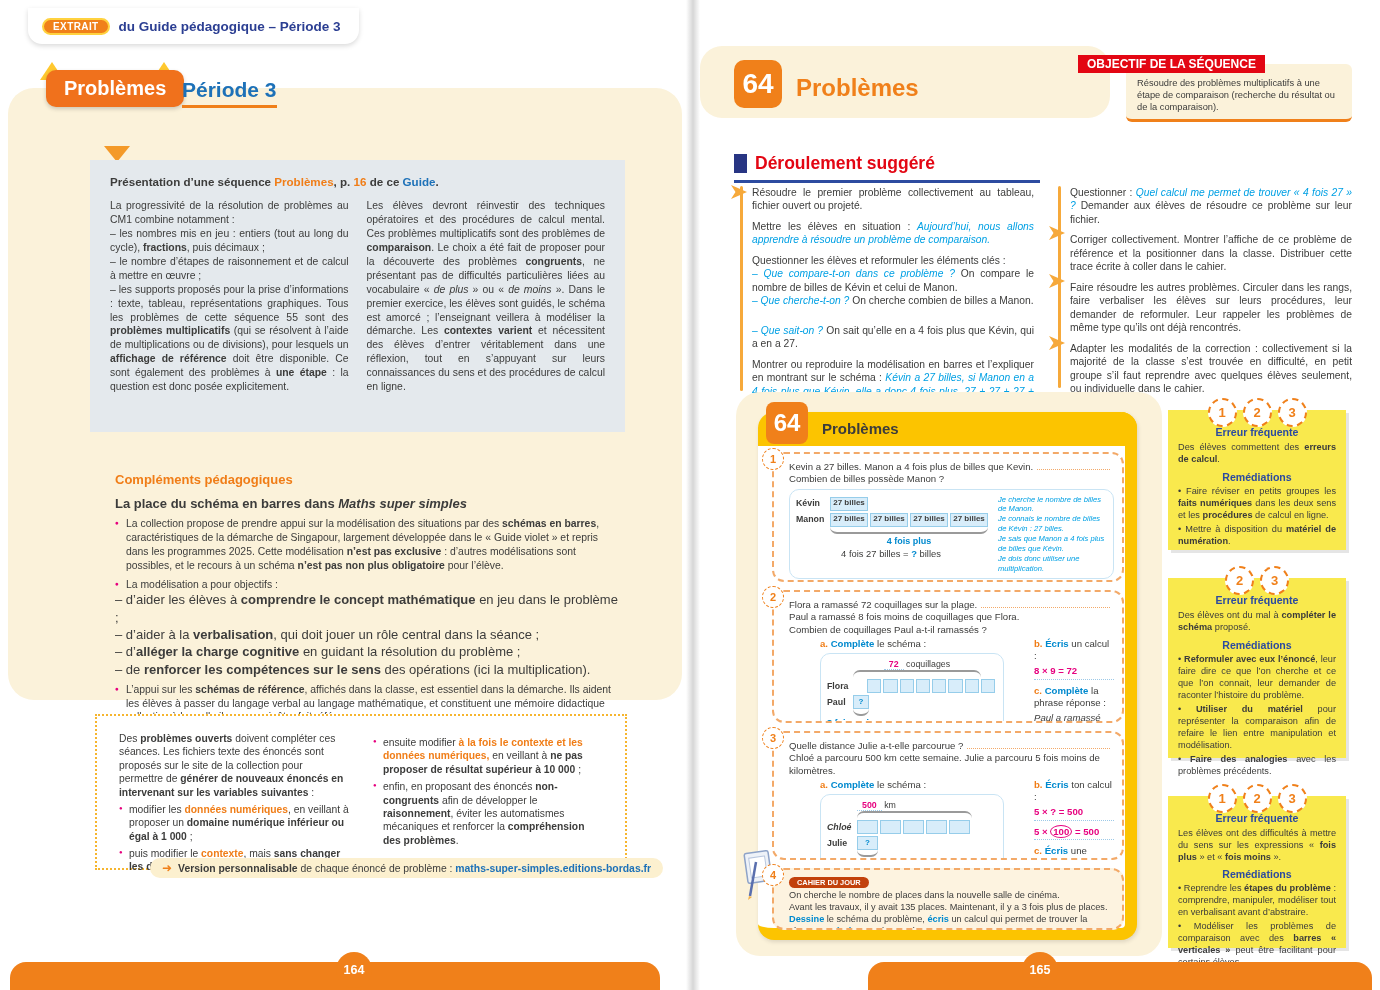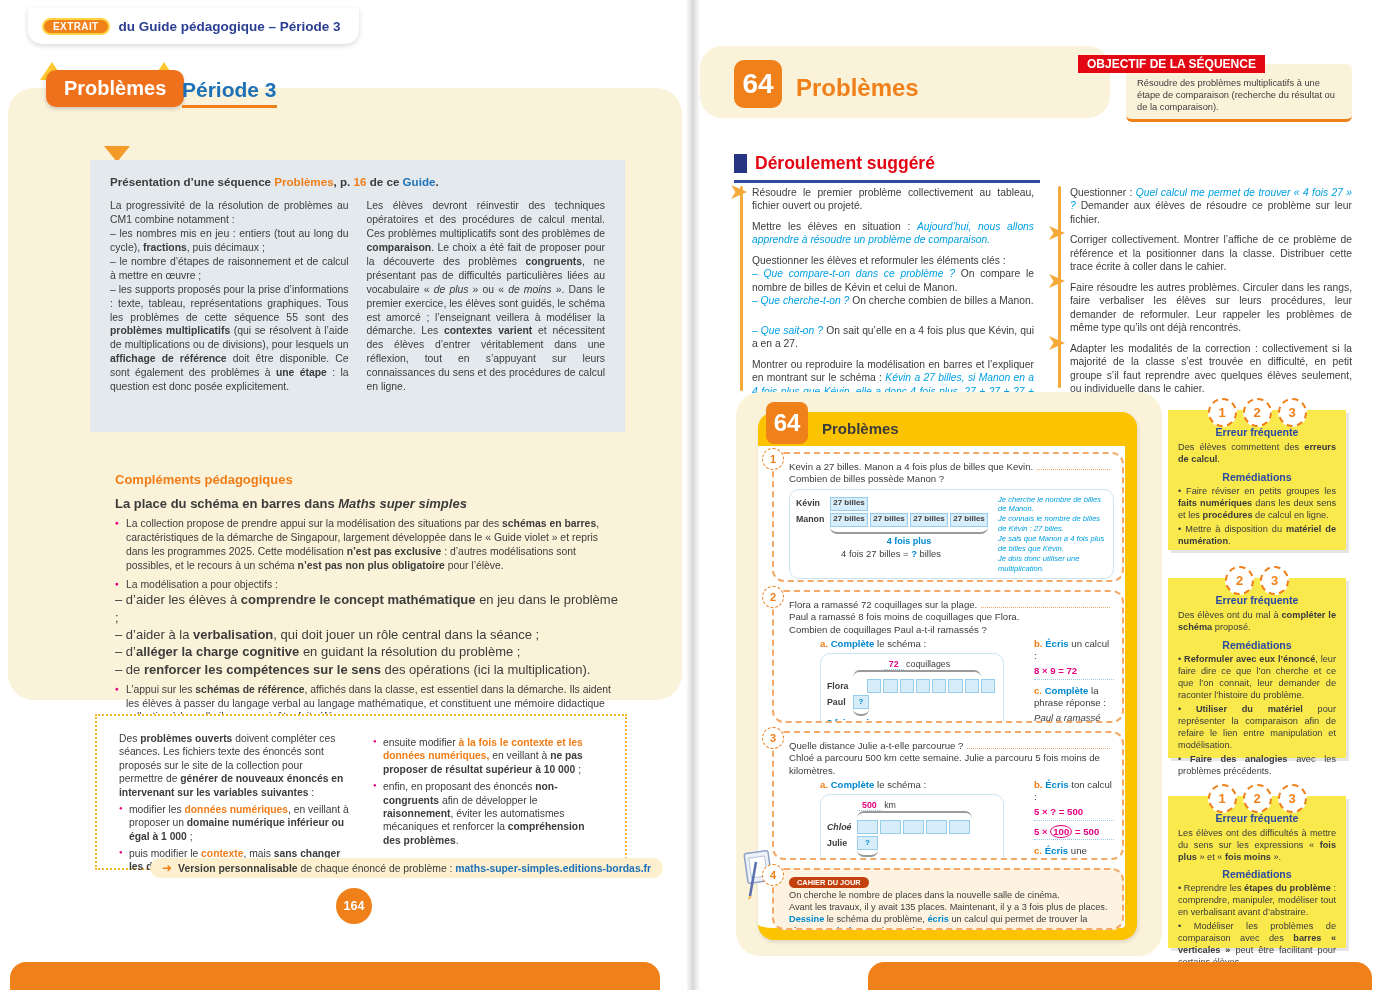--- a/index.html
+++ b/index.html
@@ -44,21 +44,21 @@
   .ouverts{left:95px;top:714px;width:532px;height:156px;border:2px dotted #F6B52E;background:#fff;
       box-sizing:border-box;padding:16px 22px;display:flex;gap:24px;}
   .ouv-col{flex:1;font-size:10.3px;line-height:1.3;}
   .ouv-bullet{position:relative;padding-left:10px;margin-top:4px;}
   .ouv-bullet::before{content:"●";color:#E6007E;position:absolute;left:0;top:2px;font-size:6px;}
   .version-pill{left:150px;top:858px;background:#FCF0CF;border-radius:12px;padding:3px 12px;
       font-size:10.4px;display:flex;align-items:center;gap:6px;}
   .version-arrow{color:#F0801A;font-weight:700;font-size:12px;}
   
   .footer-bar{top:962px;height:28px;background:#F0801A;border-radius:16px 16px 0 0;}
-  .page-badge{top:888px;width:36px;height:36px;border-radius:50%;background:#F0801A;color:#fff;
+  .page-badge{top:952px;width:36px;height:36px;border-radius:50%;background:#F0801A;color:#fff;
       font-weight:700;font-size:12.5px;display:flex;align-items:center;justify-content:center;}
   .gutter{left:686px;top:0;width:14px;height:990px;
       background:linear-gradient(90deg,rgba(0,0,0,0),rgba(0,0,0,.16) 50%,rgba(0,0,0,0));}
   
   .rp-cream{left:700px;top:46px;width:410px;height:72px;background:#FBF2DA;border-radius:22px;}
   .rp-num{left:734px;top:60px;width:48px;height:48px;background:#F0801A;border-radius:10px;color:#fff;
       font-weight:700;font-size:28px;display:flex;align-items:center;justify-content:center;}
   .rp-title{left:796px;top:74px;color:#F0801A;font-weight:700;font-size:24px;}
   .obj-label{left:1078px;top:55px;background:#E30613;color:#fff;font-size:12px;font-weight:700;
       border-radius:0;padding:2px 9px;z-index:3;}

